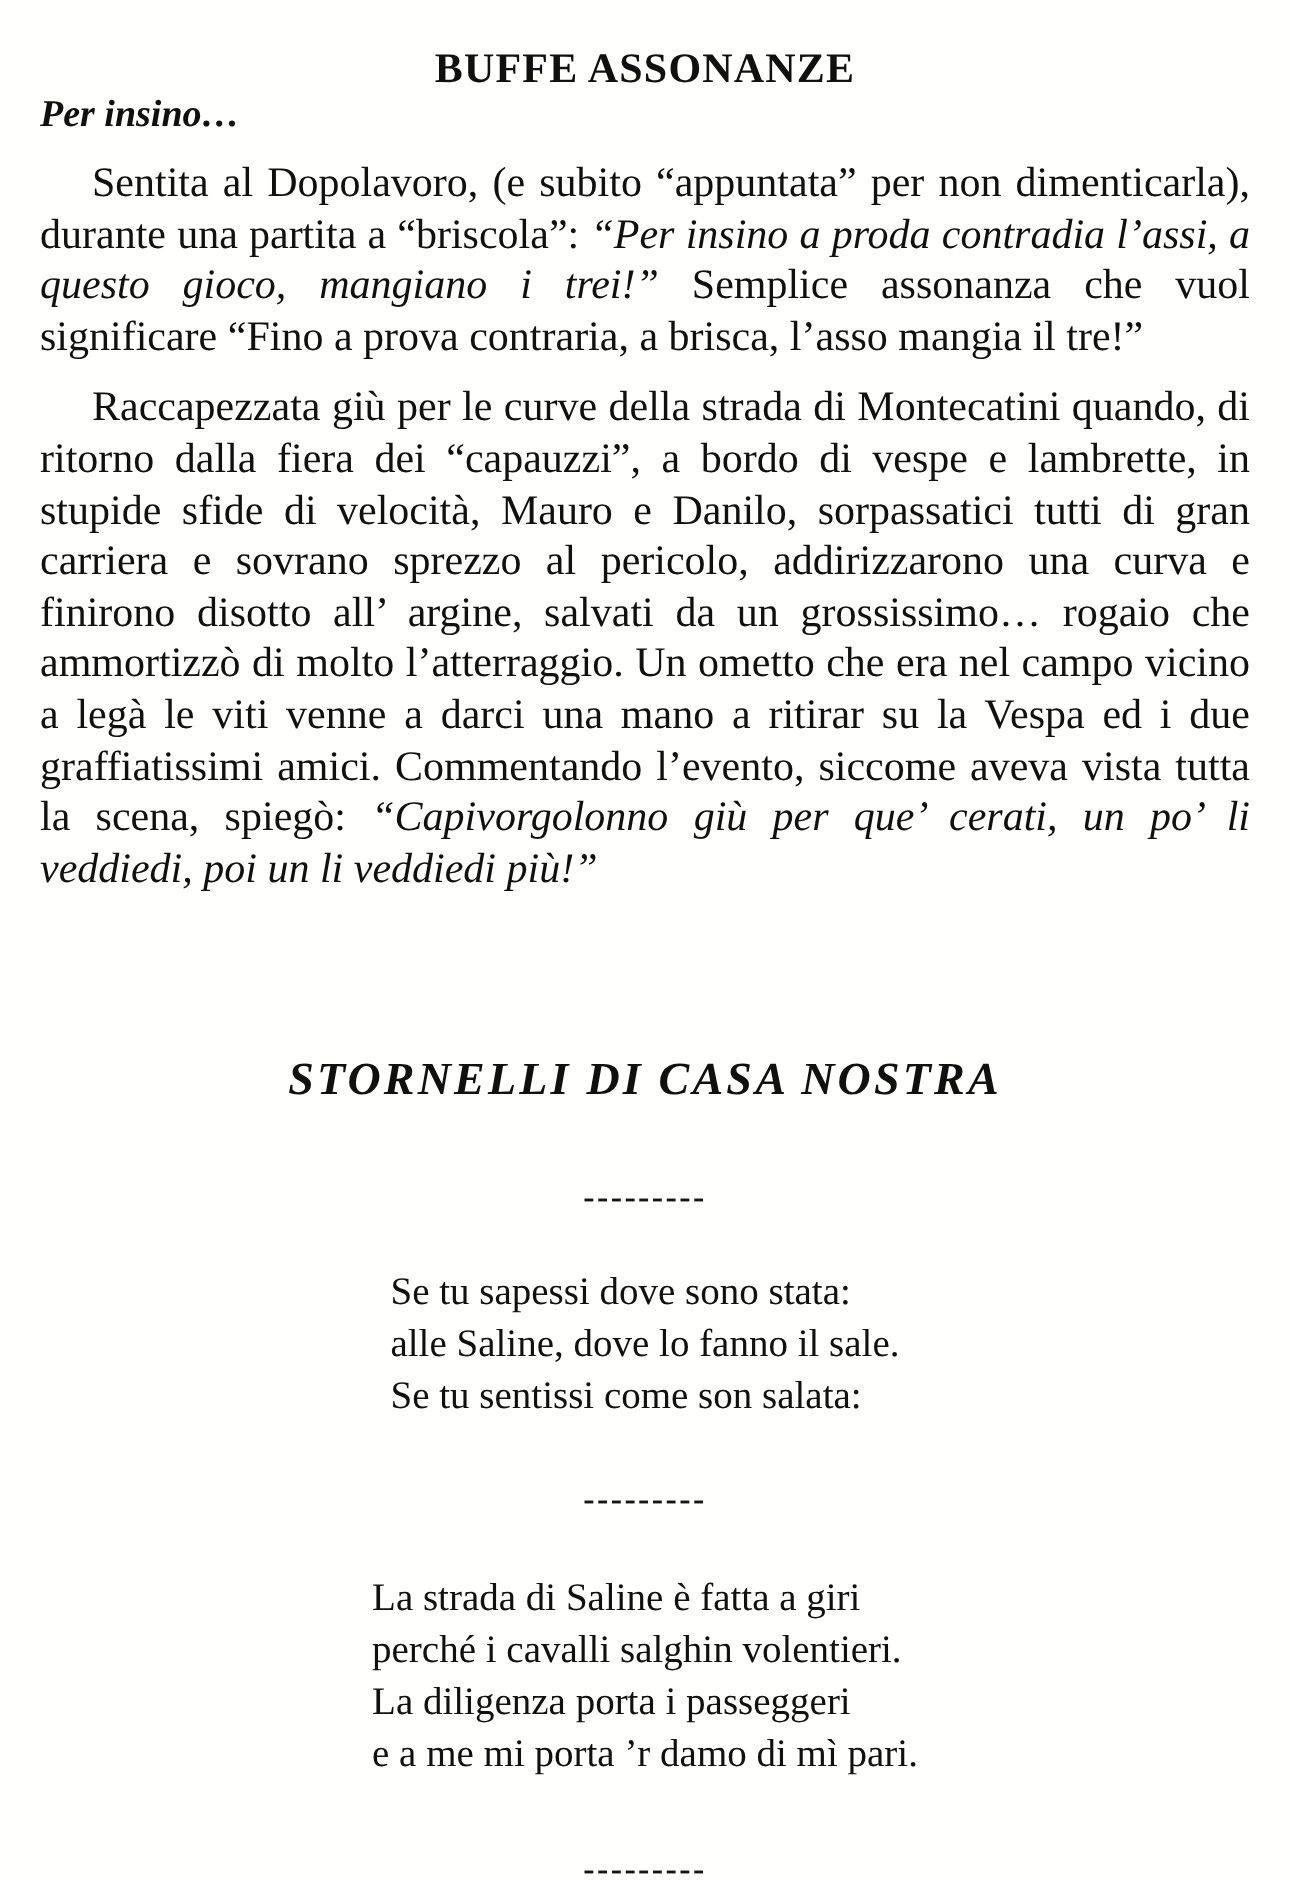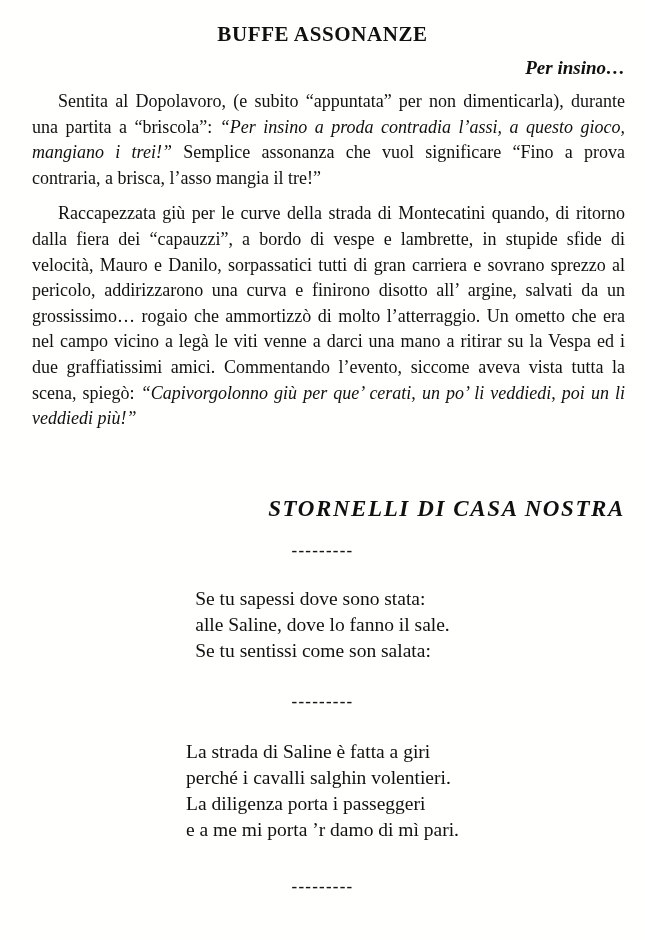--- a/index.html
+++ b/index.html
@@ -26,53 +26,53 @@
   
   .section-title {
     text-align: center;
     font-weight: bold;
     font-size: 21px;
     letter-spacing: 0.6px;
     margin: 22px 0 0 0;
     line-height: 1.15;
   }
   .sub-title {
-    text-align: right;
+    text-align: left;
     font-weight: bold;
     font-style: italic;
     font-size: 19px;
-    margin: 11px 0 0 0;
+    margin: 1px 0 0 0;
     line-height: 1.15;
   }
   .sub-title.spaced-above {
     margin-top: 42px;
   }
 
   
   .body-par {
     text-align: justify;
-    font-size: 18px;
+    font-size: 21px;
     line-height: 25.6px;
     text-indent: 26px;
-    margin: 10px 0 0 12px;
+    margin: 10px 0 0 0;
     hyphens: auto;
     -webkit-hyphens: auto;
   }
   .body-par .it {
     font-style: italic;
   }
 
   
   .display-title {
-    text-align: right;
+    text-align: center;
     font-weight: bold;
     font-style: italic;
     font-size: 23px;
     letter-spacing: 1.6px;
-    margin: 0;
+    margin: 16px;
     line-height: 1.15;
   }
 
   
   .separator {
     text-align: center;
     font-size: 17px;
     letter-spacing: 1.2px;
     font-weight: bold;
     line-height: 1;

